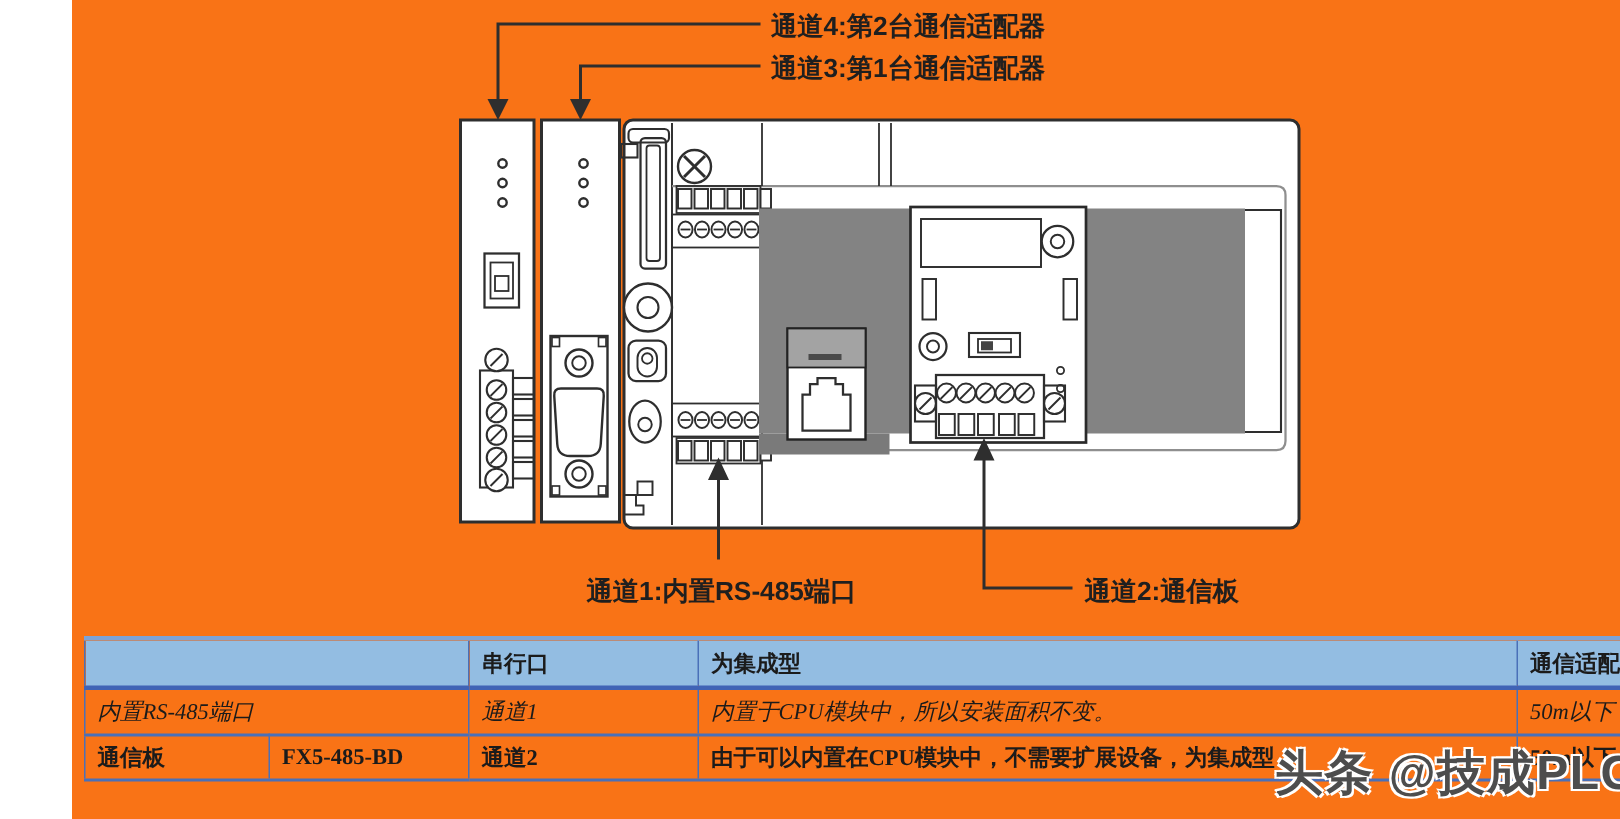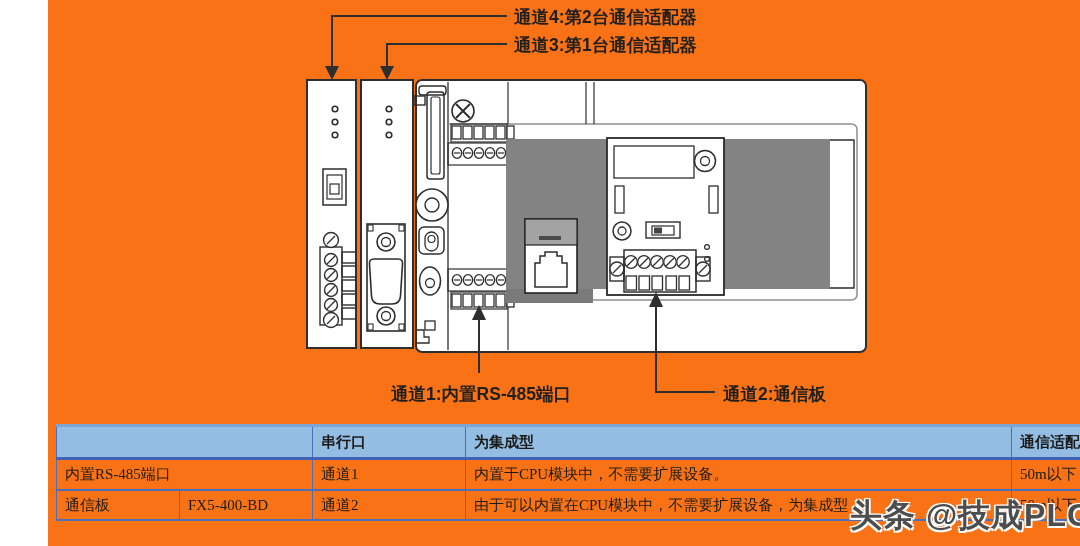--- a/index.html
+++ b/index.html
@@ -19,22 +19,22 @@
   svg .fw{fill:#fff;stroke:var(--diagram-line);}
   svg .solid{fill:var(--diagram-line);stroke:none;}
   svg .callout-label{font:700 17.5px "Liberation Sans",sans-serif;fill:#1f1f1f;}
   table.spec{position:absolute;left:8px;top:424px;width:1064px;border-collapse:collapse;
              table-layout:fixed;font-family:"Liberation Serif",serif;font-size:15px;color:var(--text);}
   table.spec{border-top:3px solid var(--table-border-top);}
   table.spec th,table.spec td{border:solid var(--table-border);border-width:2px 1px;
              padding:0 8px;text-align:left;vertical-align:middle;overflow:hidden;white-space:nowrap;}
   table.spec thead th{background:var(--table-header-bg);font-weight:700;height:30px;
              border-bottom:3px solid var(--table-border-strong);}
-  table.spec tbody tr.r1 td{height:29px;}
-  table.spec tbody tr.r2 td{height:28px;}
+  table.spec tbody tr.r1 td{height:29px;font-style:italic;}
+  table.spec tbody tr.r2 td{height:28px;font-weight:bold;}
   table.spec tbody tr.r3 td{height:24px;border-bottom:3px solid var(--table-border-strong);}
   .watermark{position:absolute;left:802px;top:494px;font-size:32px;font-weight:700;
              letter-spacing:1px;color:var(--watermark);white-space:nowrap;z-index:5;
              font-family:"Liberation Sans",sans-serif;
              text-shadow:-1.5px -1.5px 0 #fff,1.5px -1.5px 0 #fff,-1.5px 1.5px 0 #fff,1.5px 1.5px 0 #fff,0 0 2px #fff;}
 </style>
 </head>
 <body>
 
 <div class="page">
@@ -281,26 +281,26 @@
         <th colspan="2"></th>
         <th>串行口</th>
         <th>为集成型</th>
         <th>通信适配器</th>
       </tr>
     </thead>
     <tbody>
       <tr class="r1">
         <td colspan="2">内置RS-485端口</td>
         <td>通道1</td>
-        <td>内置于CPU模块中，不需要扩展设备。</td>
+        <td>内置于CPU模块中，所以安装面积不变。</td>
         <td>50m以下</td>
       </tr>
       <tr class="r2">
         <td>通信板</td>
-        <td>FX5-400-BD</td>
+        <td>FX5-485-BD</td>
         <td>通道2</td>
         <td>由于可以内置在CPU模块中，不需要扩展设备，为集成型</td>
         <td>50m以下</td>
       </tr>
     </tbody>
   </table>
 
   
   <div class="watermark">头条 @技成PLC课堂</div>
 

